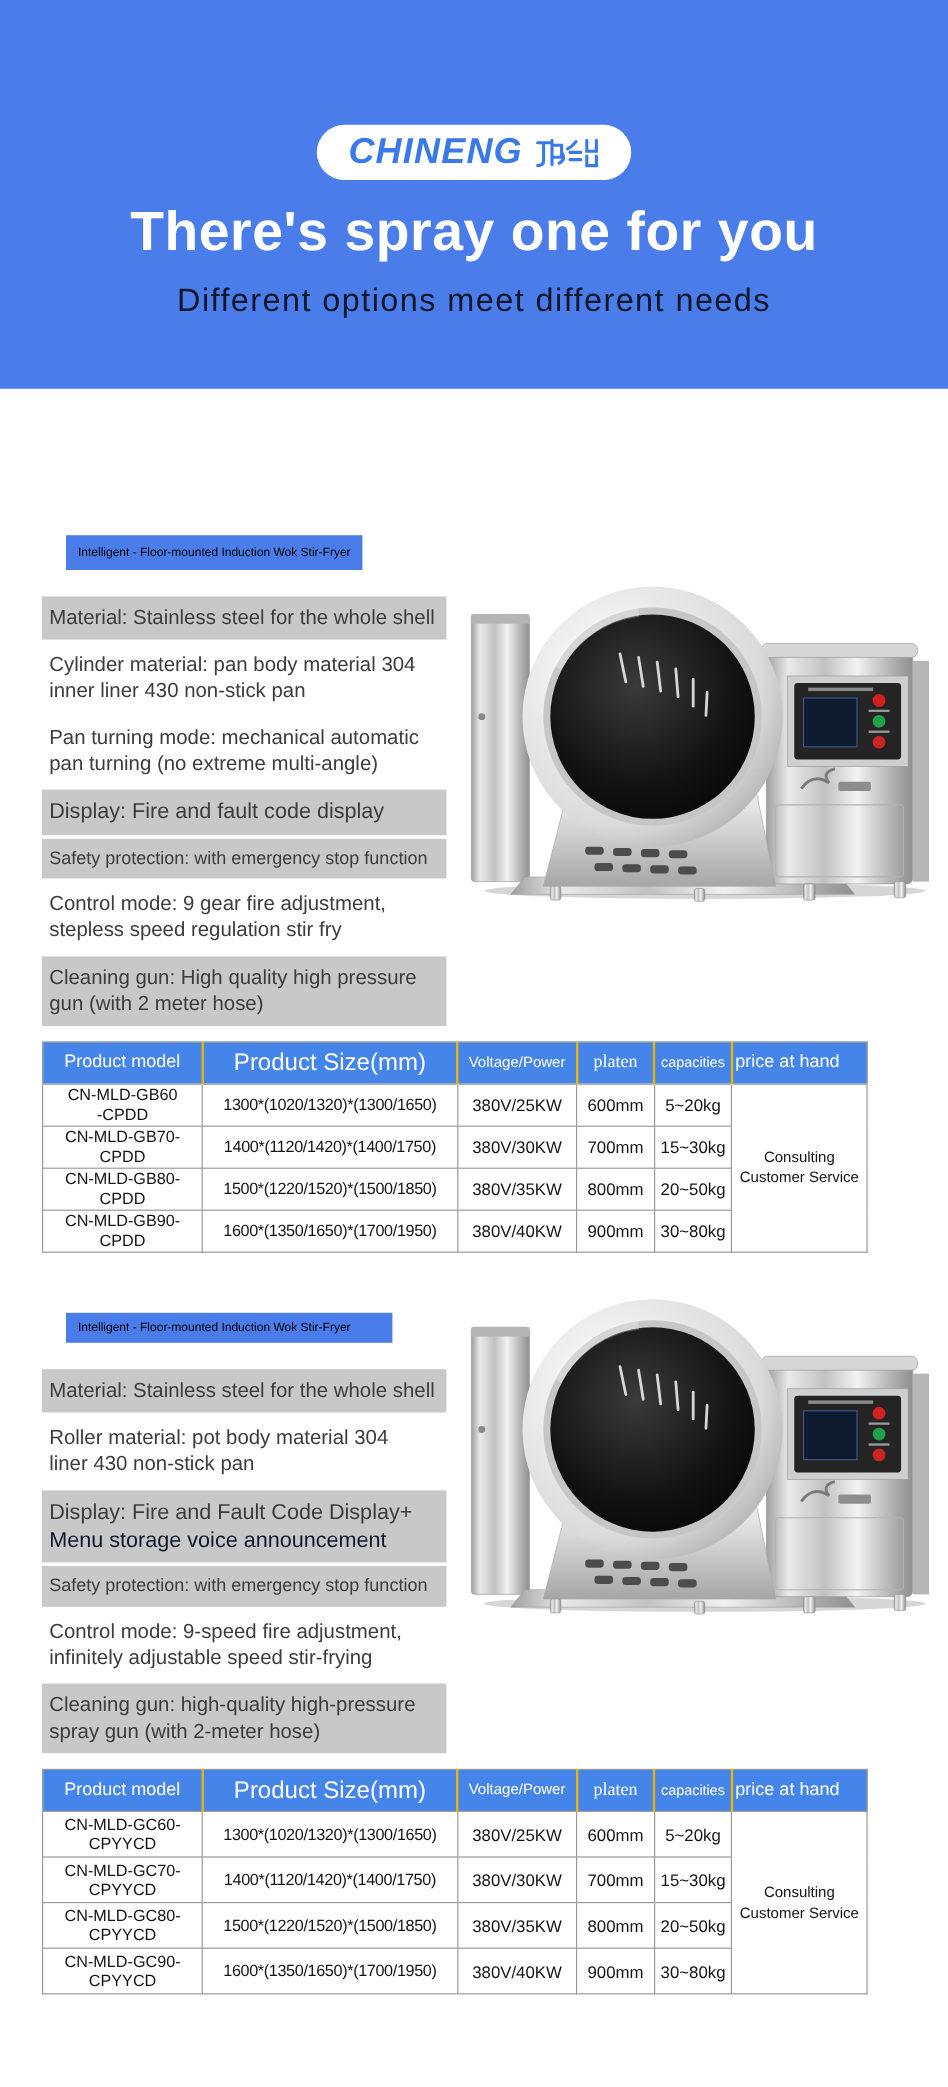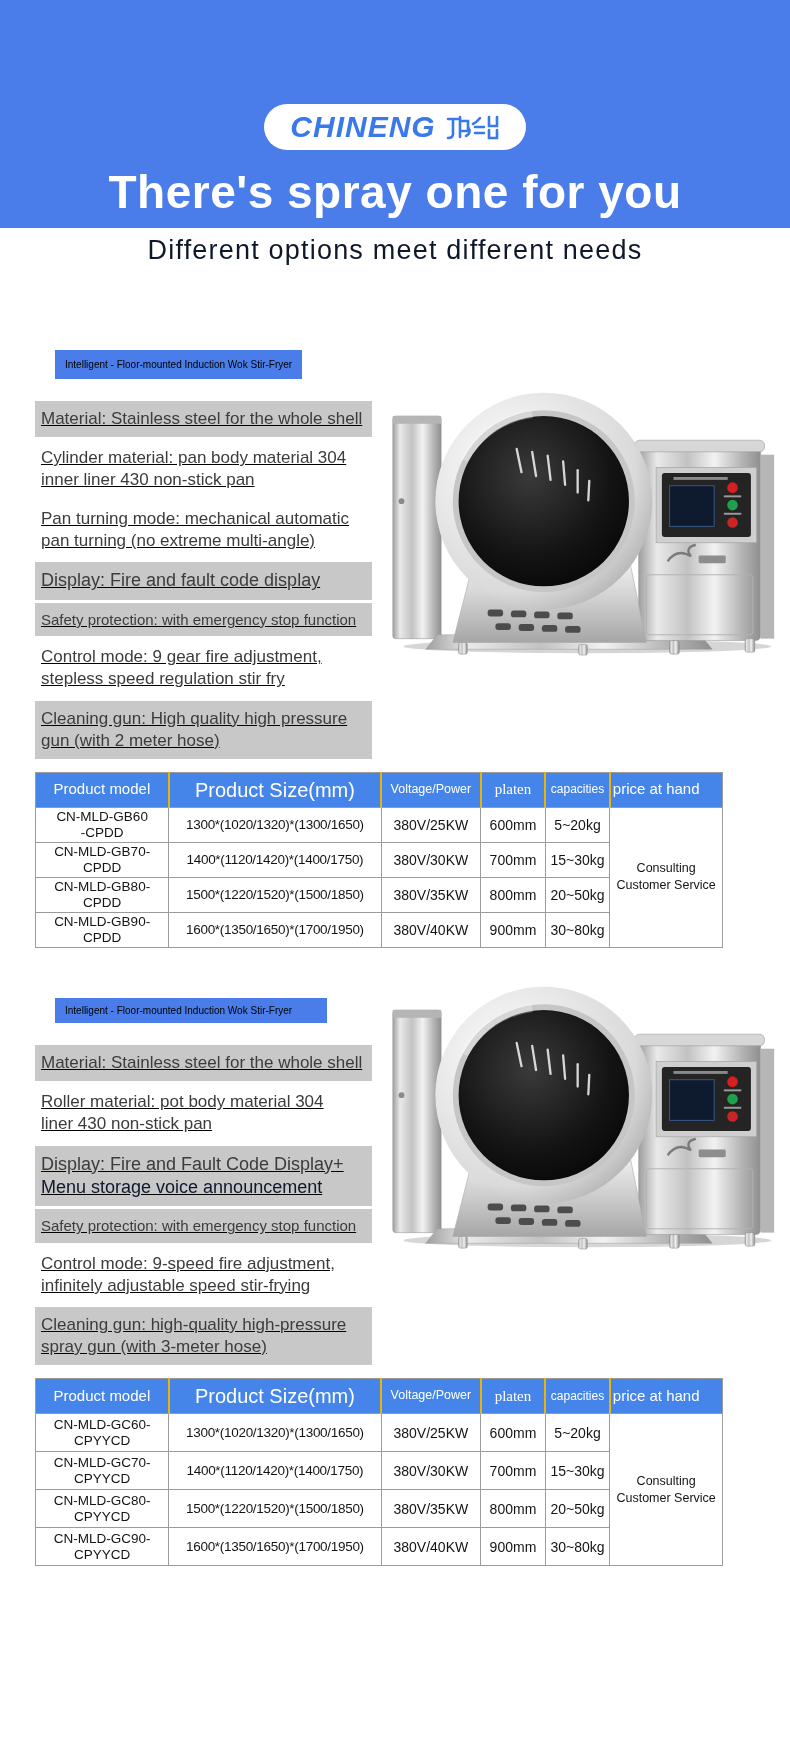--- a/index.html
+++ b/index.html
@@ -1,38 +1,38 @@
 <!DOCTYPE html>
 <html><head>
 <meta charset="utf-8">
 <style>
   html,body{margin:0;padding:0;background:#ffffff;}
   body{width:790px;font-family:"Liberation Sans","DejaVu Sans",sans-serif;}
   .page{position:relative;width:790px;height:1739px;background:#fff;overflow:hidden;}
 
   
-  .hero{height:228px;background:#4a7de9;text-align:center;color:#fff;}
+  .hero{height:324px;background:#4a7de9;text-align:center;color:#fff;}
   .logo-pill{display:inline-flex;align-items:center;gap:8px;margin-top:104px;
     background:#ffffff;border-radius:26px;padding:8px 26px;}
   .logo-en{color:#3a79e8;font-weight:bold;font-style:italic;font-size:30px;letter-spacing:1px;line-height:1;}
   .logo-cn-svg{display:block;}
   .visually-hidden{position:absolute;width:1px;height:1px;overflow:hidden;clip:rect(0 0 0 0);white-space:nowrap;}
   .hero-title{margin:16px 0 0;font-size:46px;font-weight:bold;letter-spacing:.5px;line-height:1.15;}
   .hero-sub{margin:16px 0 0;font-size:27px;font-weight:400;letter-spacing:1.2px;color:#0f172a;}
 
   
   .product-block{position:relative;margin-left:35px;width:755px;}
   .s0{margin-top:122px;}
   .s1{margin-top:50px;}
   .banner{background:#4a7de9;color:#000000;font-size:10px;line-height:1.3;
     padding:8px 10px;margin-left:20px;}
   .s0 .banner{display:inline-block;white-space:nowrap;}
   .s1 .banner{display:block;width:252px;padding:6px 10px;line-height:1.35;}
 
-  .body-row{display:flex;margin-top:22px;text-decoration:underline;}
+  .body-row{display:flex;margin-top:22px;}
   .features{list-style:none;margin:0;padding:0;width:337px;flex:0 0 337px;}
   .feat{margin-bottom:3px;padding:7px 6px;color:#3c3c3c;font-size:17px;line-height:1.3;}
   .feat.shaded{background:#c8c8c8;}
   .feat.lg{font-size:18px;}
   .feat.sm{font-size:15px;}
   .ft{white-space:pre-line;display:block;}
   .ft-red{display:block;color:#0f172a;}
 
   .img-wrap{flex:1 1 auto;display:flex;justify-content:flex-end;align-self:flex-start;}
   .s0 .img-wrap{margin-top:-45px;}
@@ -276,21 +276,21 @@
         </li>
         <li class="feat shaded sm">
             <span class="ft">Safety protection: with emergency stop function</span>
           </li>
         <li class="feat">
             <span class="ft">Control mode: 9-speed fire adjustment,
 infinitely adjustable speed stir-frying</span>
           </li>
         <li class="feat shaded">
             <span class="ft">Cleaning gun: high-quality high-pressure
-spray gun (with 3-meter hose)</span>
+spray gun (with 2-meter hose)</span>
           </li>
       </ul>
       <div class="img-wrap">
         <svg class="machine" viewBox="0 0 420 312">
             <use href="#machine"></use>
           </svg>
       </div>
     </div>
 
     <table class="spec">

